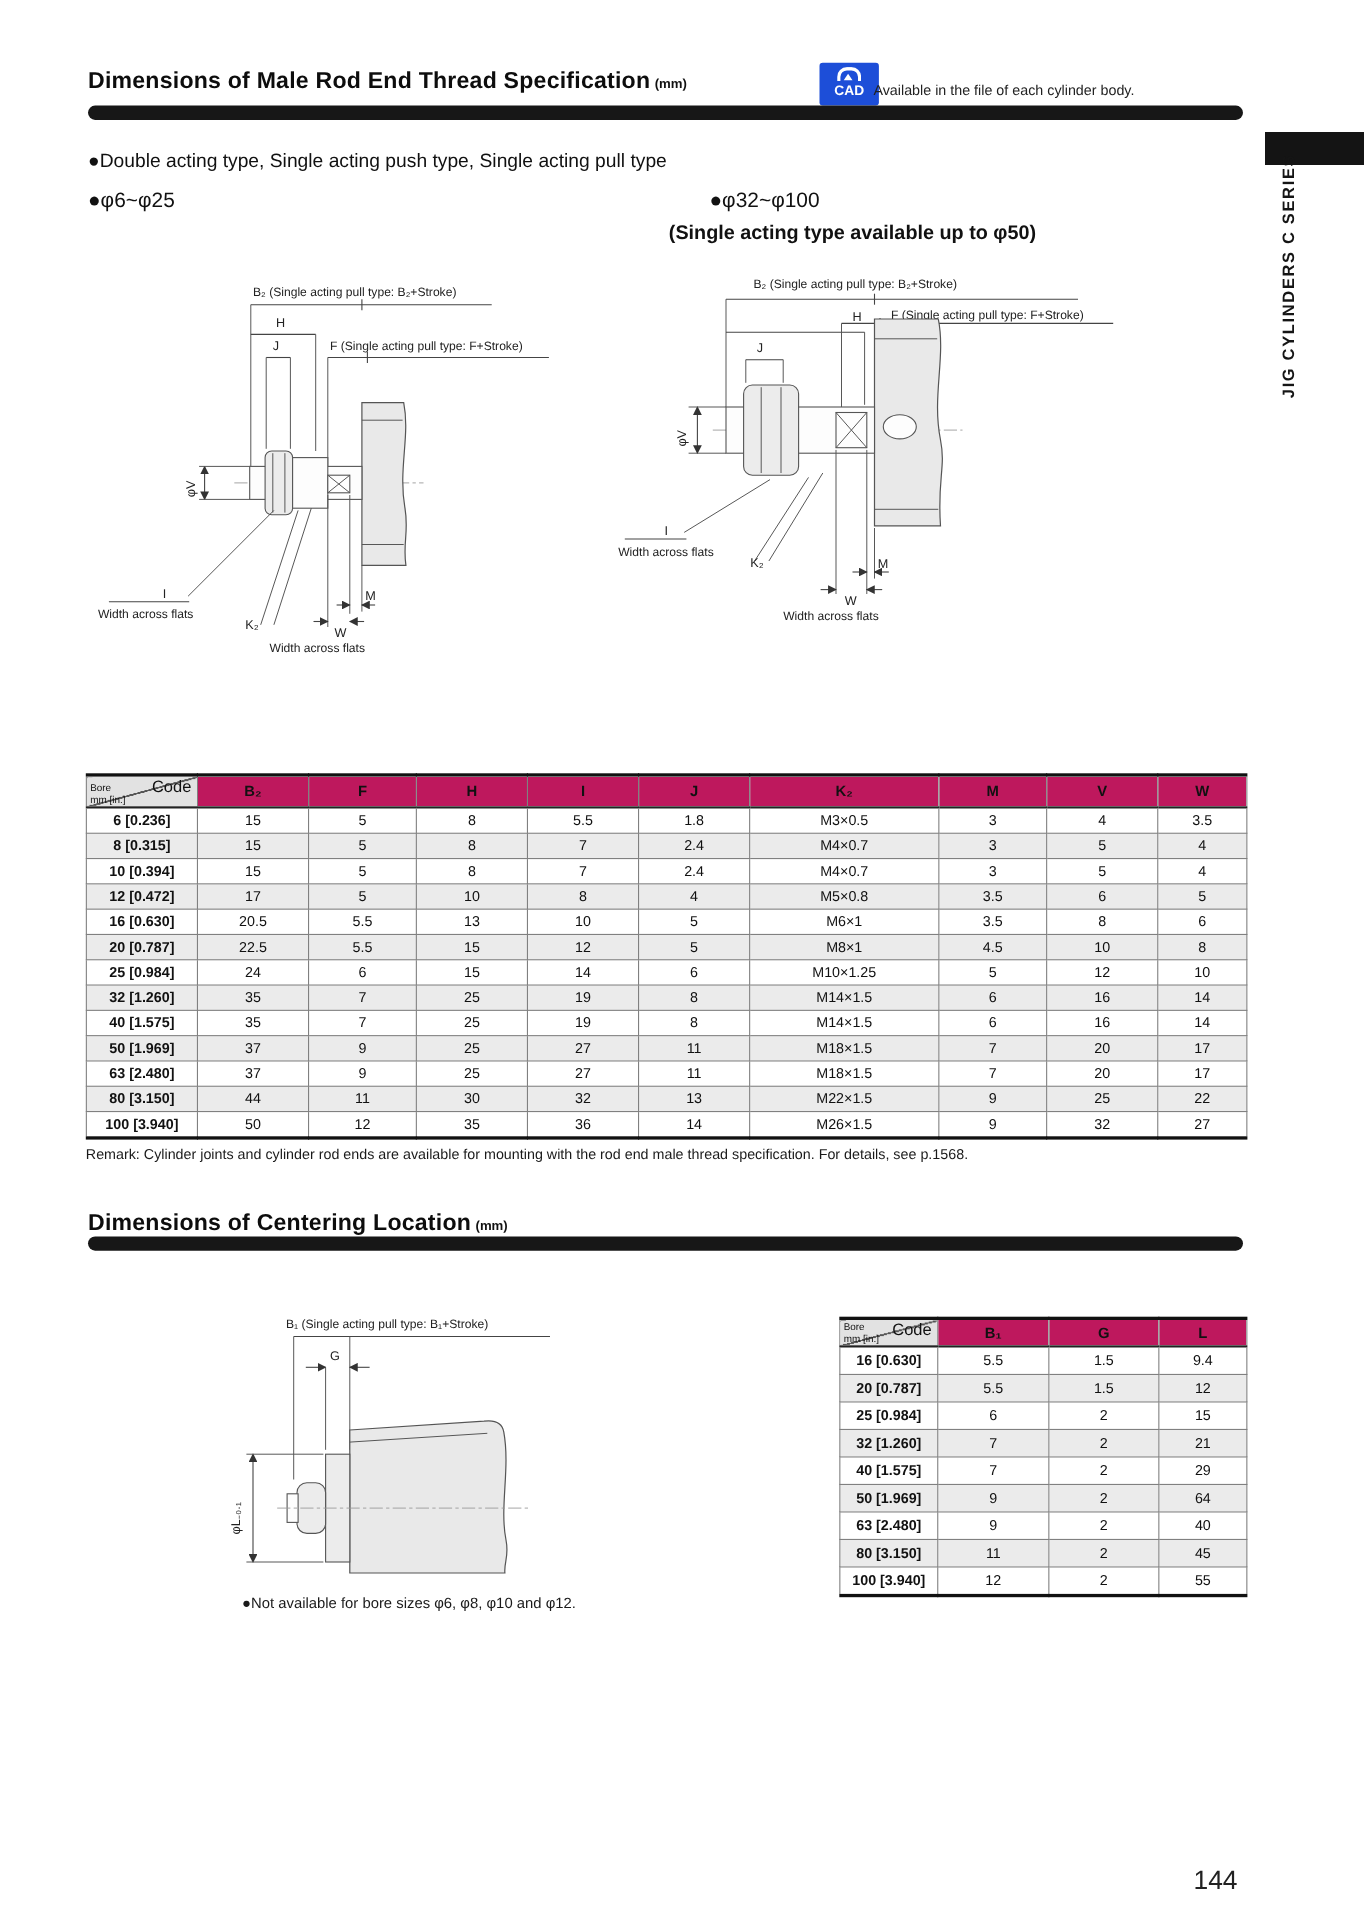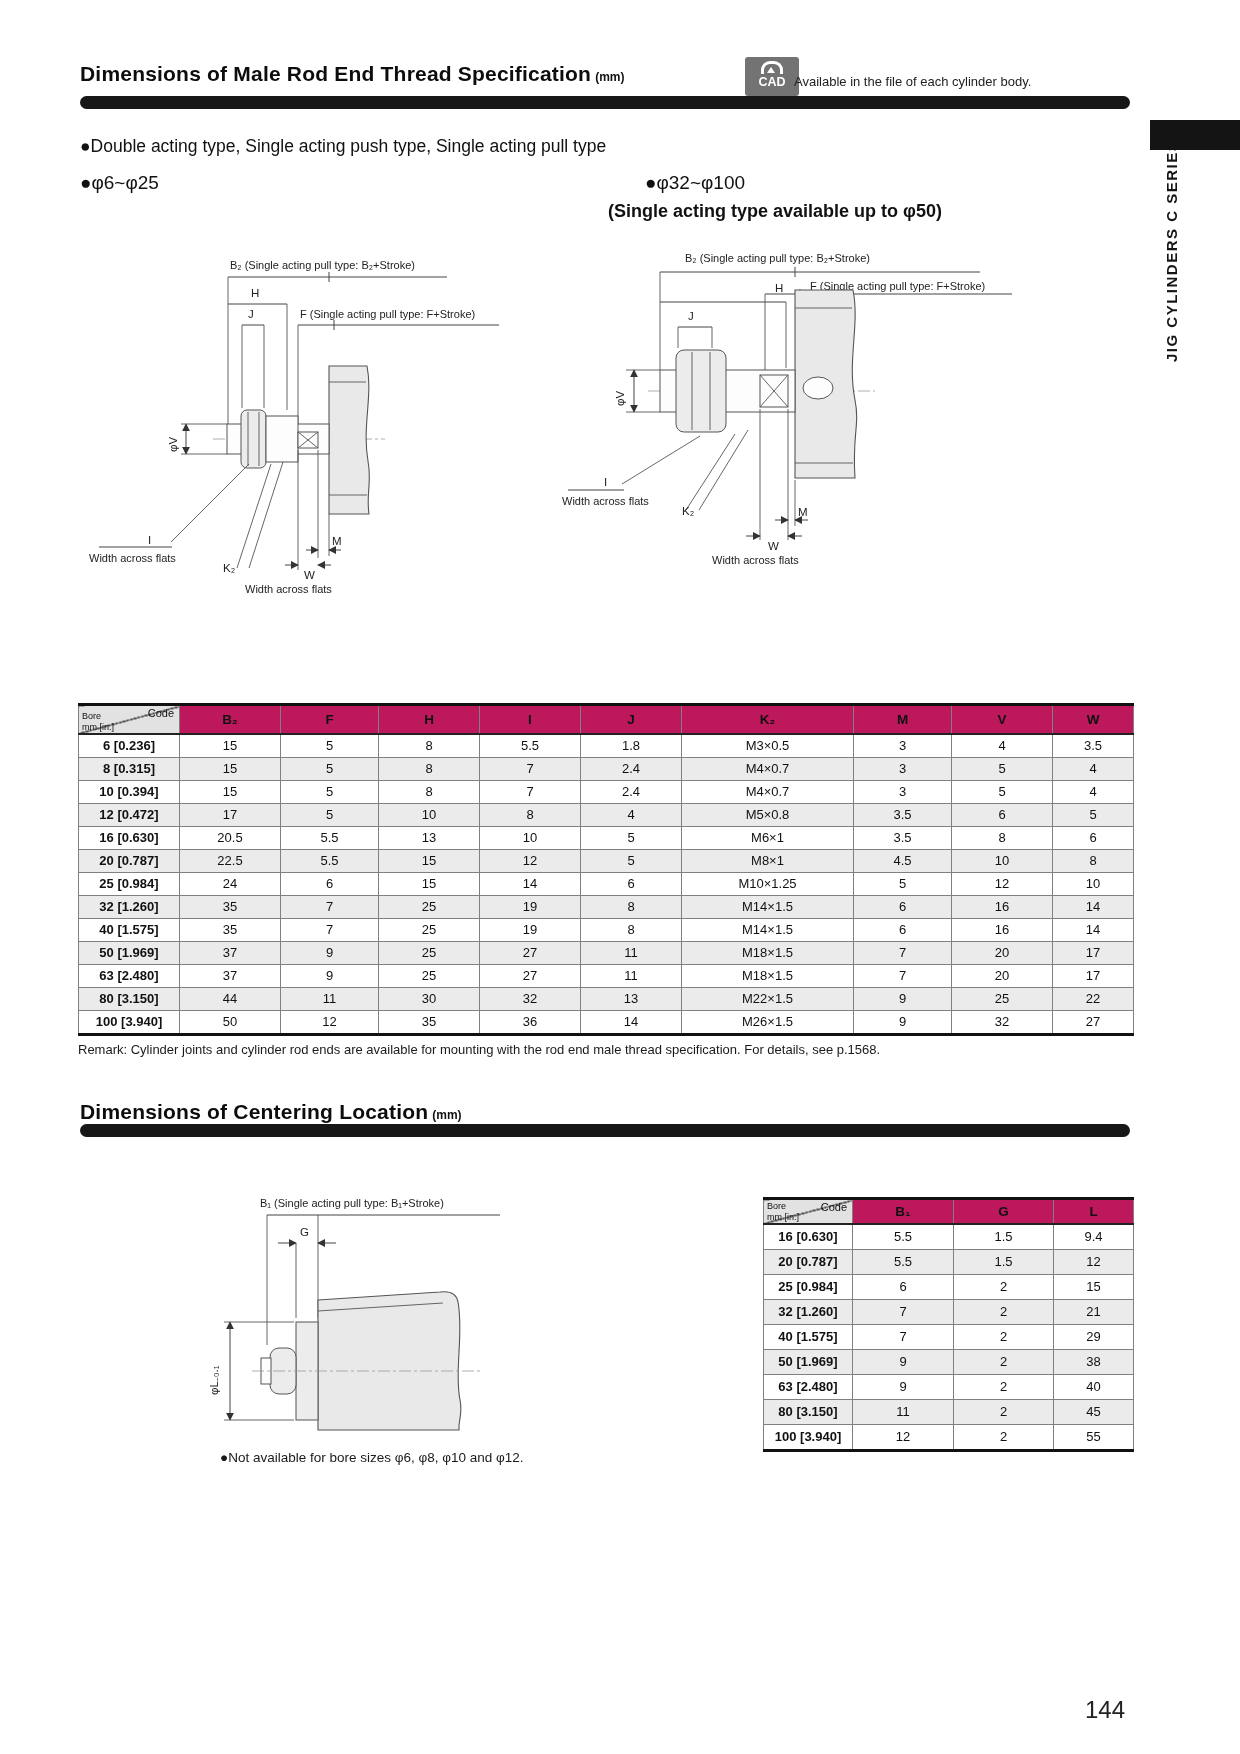--- a/index.html
+++ b/index.html
@@ -5,21 +5,21 @@
   html,body{margin:0;padding:0;background:#fff;}
   #page{position:relative;width:1240px;height:1754px;background:#fff;overflow:hidden;
         font-family:"Liberation Sans",sans-serif;color:#111;}
   .abs{position:absolute;}
   .h1{font-size:21px;font-weight:bold;color:#0d0d0d;letter-spacing:0.2px;}
   .unit{font-size:12px;font-weight:bold;margin-left:4px;}
   .hbar{position:absolute;left:80px;width:1050px;height:13px;background:#171717;border-radius:7px;}
   .sub{font-size:17.5px;font-weight:normal;text-align:right;}
   .range{font-size:19px;font-weight:normal;}
   .rnote{font-size:18px;font-weight:bold;}
-  .cad{position:absolute;left:745px;top:57px;width:54px;height:39px;background:#737373;
+  .cad{position:absolute;left:745px;top:57px;width:54px;height:39px;background:#1d4ed8;
        border-radius:3px;text-align:center;}
   .cad-arch{width:16px;height:10px;border:3px solid #fff;border-bottom:none;
        border-radius:9px 9px 0 0;margin:4px auto 0;position:relative;}
   .cad-arch::after{content:"";position:absolute;left:3px;top:3px;border-left:4px solid transparent;
        border-right:4px solid transparent;border-bottom:6px solid #fff;}
   .cad-label{color:#fff;font-size:12.5px;font-weight:bold;line-height:1.3;}
   .cadnote{font-size:13px;color:#222;}
   .remark{font-size:13px;color:#1a1a1a;}
   .smallnote{font-size:13.5px;color:#1a1a1a;}
   .tab{position:absolute;left:1150px;top:120px;width:90px;height:30px;background:#141414;}
@@ -34,21 +34,21 @@
   th,td{border:1px solid #808080;text-align:center;padding:0;font-size:13px;color:#111;
         overflow:hidden;white-space:nowrap;}
   thead th{background:#be185d;height:27px;font-weight:bold;font-size:13.5px;border-bottom:2px solid #222;}
   #t2 thead th{height:23px;}
   tbody th{font-weight:bold;font-size:13px;}
   #t1 tbody td,#t1 tbody th{height:22px;line-height:22px;}
   #t2 tbody td,#t2 tbody th{height:24px;line-height:24px;}
   tbody tr:nth-child(even){background:#ebebeb;}
   th.diag{position:relative;background-color:#e2e2e2;
      background-image:linear-gradient(to bottom right,transparent calc(50% - 0.8px),#555 calc(50% - 0.8px),#555 calc(50% + 0.8px),transparent calc(50% + 0.8px));}
-  .ctop{position:absolute;top:1px;right:5px;font-size:11px;font-weight:normal;text-align:center;}
+  .ctop{position:absolute;top:1px;right:5px;font-size:15px;font-weight:normal;text-align:center;}
   .cbot{position:absolute;bottom:1px;left:3px;font-size:9px;font-weight:normal;text-align:left;
         line-height:1.15;white-space:pre-line;}
 
   svg.drawing{position:absolute;overflow:visible;}
   svg text{font-family:"Liberation Sans",sans-serif;font-size:11px;fill:#222;}
   svg .dl{font-size:11.5px;}
   .ln{stroke:#444;stroke-width:1;fill:none;}
   .ext{stroke:#555;stroke-width:0.9;fill:none;}
   .part{fill:#fdfdfd;stroke:#555;stroke-width:1;}
   .part2{fill:#ececec;stroke:#555;stroke-width:1;}
@@ -463,21 +463,21 @@
         <tr>
           <th>40 [1.575]</th>
           <td>7</td>
           <td>2</td>
           <td>29</td>
         </tr>
         <tr>
           <th>50 [1.969]</th>
           <td>9</td>
           <td>2</td>
-          <td>38</td>
+          <td>64</td>
         </tr>
         <tr>
           <th>63 [2.480]</th>
           <td>9</td>
           <td>2</td>
           <td>40</td>
         </tr>
         <tr>
           <th>80 [3.150]</th>
           <td>11</td>

